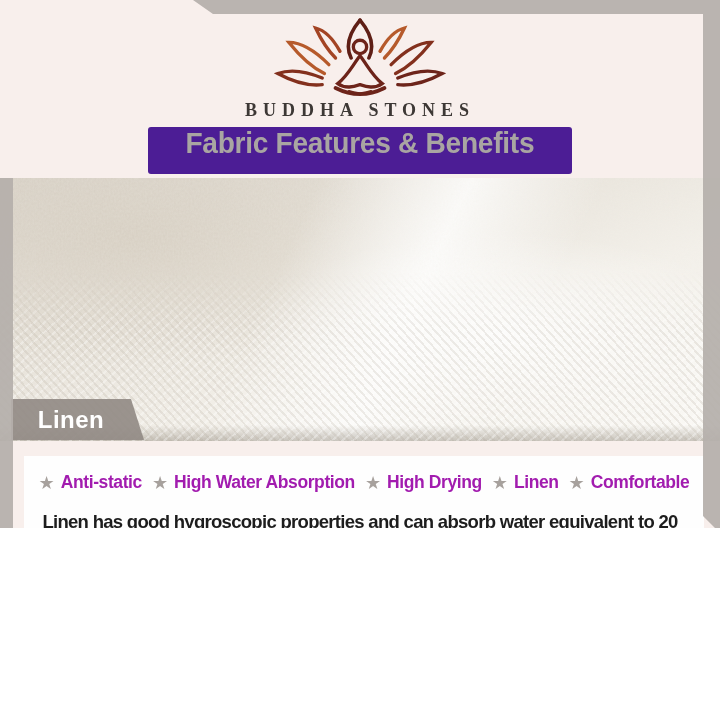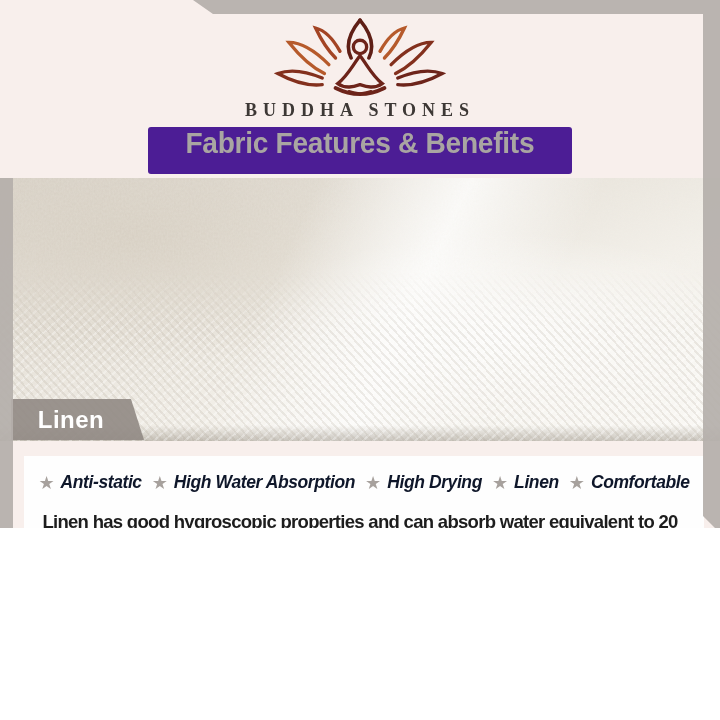--- a/index.html
+++ b/index.html
@@ -63,21 +63,21 @@
     background:#fefefe;
   }
   .features-row{
     position:absolute;left:0;top:16px;width:680px;
     display:flex;justify-content:center;align-items:center;gap:10px;
     white-space:nowrap;
   }
   .feature{display:flex;align-items:center;gap:6px;}
   .feature .star{color:#a7a19d;font-size:18px;line-height:1;}
   .feature .feature-label{
-    color:#0f172a;font-size:17.5px;font-weight:bold;letter-spacing:-0.4px;font-style:italic;
+    color:#a21caf;font-size:17.5px;font-weight:bold;letter-spacing:-0.4px;
   }
   .description{
     position:absolute;left:3px;top:52px;width:666px;
     color:#1d1d1d;font-size:18.5px;font-weight:bold;line-height:28.5px;
     letter-spacing:-0.7px;text-align:center;
   }
 </style>
 </head>
 <body>
 

